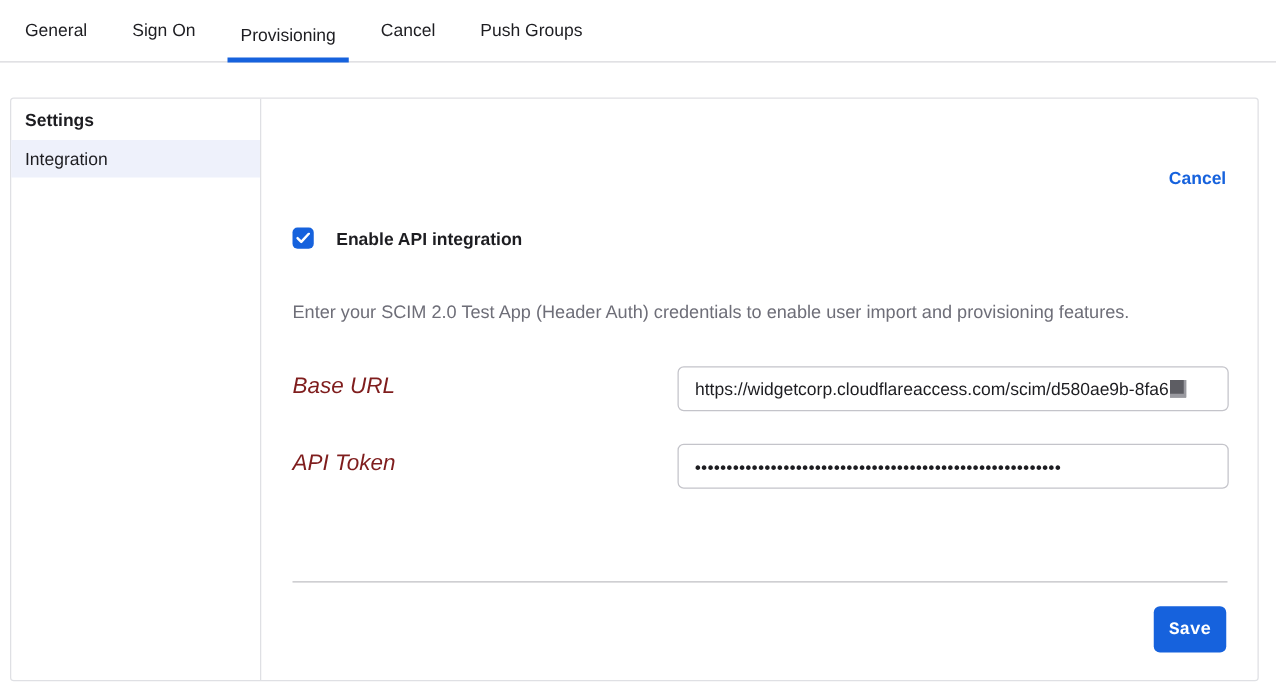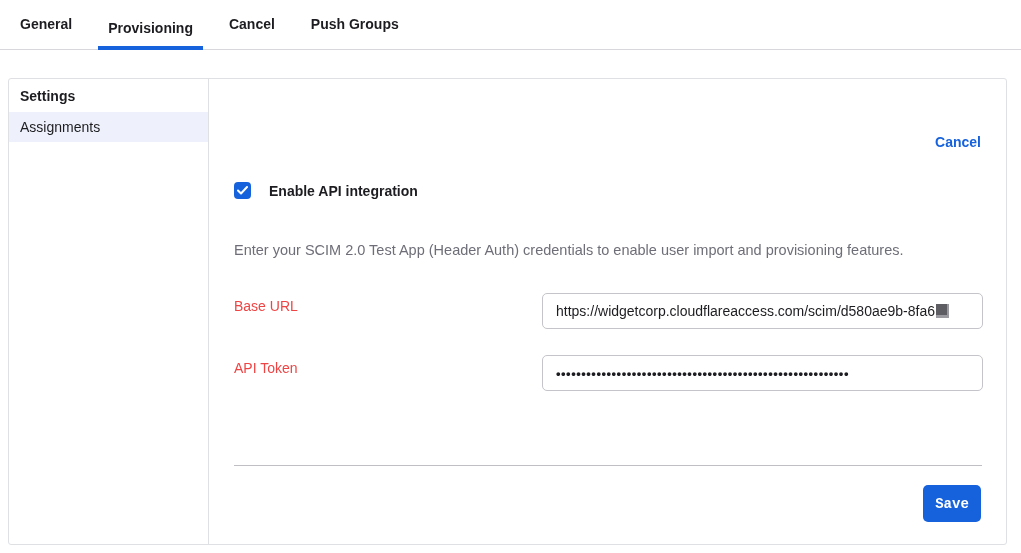--- a/index.html
+++ b/index.html
@@ -10,21 +10,21 @@
   .tabbar {
     height: 50px;
     border-bottom: 1px solid #d7d7dc;
     display: flex;
     align-items: flex-end;
     padding-left: 10px;
   }
   .tab {
     padding: 0 10px 14px 10px;
     margin-right: 16px;
-    font-weight: 700;
+    font-weight: 400;
     font-size: 14px;
     color: #1d1d21;
     cursor: pointer;
     border-bottom: 4px solid transparent;
     margin-bottom: -1px;
     white-space: nowrap;
   }
   .tab.active { border-bottom-color: #1662dd; padding-bottom: 10px; }
 
   
@@ -96,21 +96,21 @@
   }
 
   .description {
     position: absolute;
     top: 163px; left: 25px; right: 25px;
     color: #6e6e78;
     font-size: 14.5px;
     white-space: nowrap;
   }
 
-  .field-label { position: absolute; left: 25px; font-size: 14px; color: #ef4444; }
+  .field-label { position: absolute; left: 25px; font-size: 18px; color: #7f1d1d; font-style: italic; }
   .label-base-url { top: 219px; }
   .label-api-token { top: 281px; }
 
   .input-box {
     position: absolute;
     left: 333px;
     width: 441px; height: 36px;
     border: 1px solid #c4c4ca;
     border-radius: 5px;
     background: #fff;
@@ -169,30 +169,31 @@
     font-size: 14px;
     font-family: Liberation Mono, monospace;
     cursor: pointer;
   }
 </style>
 </head>
 <body>
 
 <nav class="tabbar">
   <div class="tab">General</div>
+  <div class="tab">Sign On</div>
   <div class="tab active">Provisioning</div>
   <div class="tab">Cancel</div>
   <div class="tab">Push Groups</div>
 </nav>
 
 <div class="panel">
 
   <aside class="sidebar">
     <div class="sidebar-header">Settings</div>
-    <div class="sidebar-item selected">Assignments</div>
+    <div class="sidebar-item selected">Integration</div>
   </aside>
 
   <section class="main">
 
     <a class="cancel-link">Cancel</a>
 
     <div class="checkbox-row">
       <span class="checkbox">
         <svg width="11" height="9" viewBox="0 0 11 9">
           <polyline points="1,4.5 4,7.5 10,1" fill="none" stroke="#ffffff" stroke-width="2" stroke-linecap="round" stroke-linejoin="round"></polyline>

